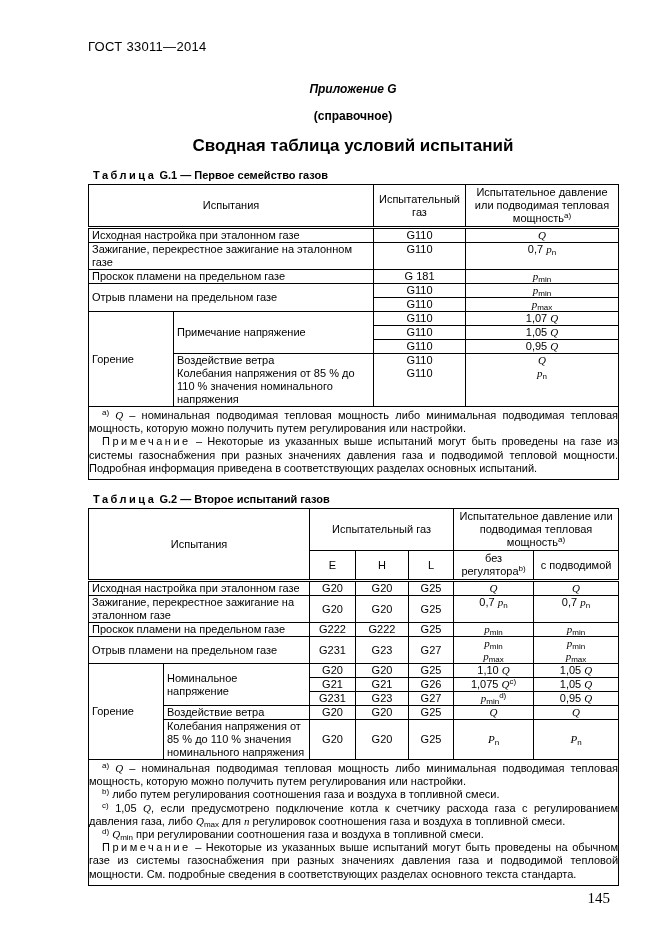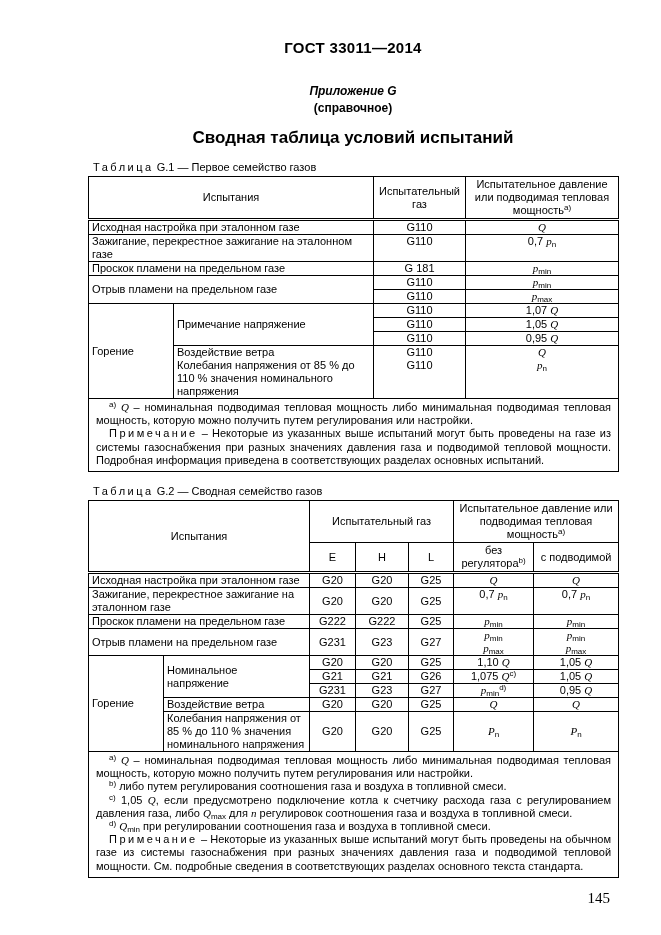--- a/index.html
+++ b/index.html
@@ -2,38 +2,38 @@
 <html><head>
 <meta charset="utf-8">
 <style>
   html,body { margin:0; padding:0; background:#e8e8e8; }
   .page {
     width:661px; height:935px; margin:0 auto; background:#ffffff;
     position:relative; overflow:hidden; color:#000;
     font-family:"Liberation Sans", sans-serif; font-size:11px;
   }
   .content { margin-left:88px; width:530px; }
-  .doc-num { padding-top:39px; text-align:center; font-weight:bold; font-size:15px; letter-spacing:0.3px; }
+  .doc-num { padding-top:39px; text-align:left; font-weight:normal; font-size:13px; letter-spacing:0.3px; }
   .h-app  { text-align:center; font-weight:bold; font-size:12px;   margin-top:28px;font-style:italic; }
-  .h-sub  { text-align:center; font-weight:bold; font-size:12px;   margin-top:3px; }
+  .h-sub  { text-align:center; font-weight:bold; font-size:12px;   margin-top:13px; }
   .h-main { text-align:center; font-weight:bold; font-size:17px; margin-top:13px; }
-  .caption { margin:13px 0 3px 5px; font-size:11px; }
+  .caption { margin:13px 0 3px 5px; font-size:11px;font-weight:bold; }
   .lsp { letter-spacing:2.5px; }
   table { border-collapse:collapse; width:530px; table-layout:fixed; }
   td {
     border:1px solid #000; padding:0 3px; line-height:13px;
     vertical-align:top; font-size:11px; word-wrap:break-word;
   }
   .hc { text-align:center; vertical-align:middle; padding:1px 2px; }
   .hdr-b { border-bottom:3px double #000; }
   .c   { text-align:center; }
   .mid { vertical-align:middle; }
   .nbb { border-bottom:none; }
   .nbt { border-top:none; }
-  .fnote { padding:2px 7px 4px; }
+  .fnote { padding:2px 0 4px; }
   .fn { margin:0; text-indent:13px; text-align:justify; line-height:13.2px; }
   .sym { font-family:"Liberation Serif", serif; font-style:italic; }
   sub { font-size:8px; line-height:0; vertical-align:-2px; font-style:normal; }
   sup { font-size:8px; line-height:0; vertical-align:4px; font-style:normal; }
   .pagenum {
     position:absolute; right:51px; bottom:28px;
     font-family:"Liberation Serif", serif; font-size:15px;
   }
 </style>
 </head>
@@ -113,21 +113,21 @@
       </tr>
       <tr>
         <td colspan="4" class="fnote">
           <p class="fn"><sup>a)</sup> <span class="sym">Q</span> – номинальная подводимая тепловая мощность либо минимальная подводимая тепловая мощность, которую можно получить путем регулирования или настройки.</p>
           <p class="fn"><span class="lsp">Примечание</span> – Некоторые из указанных выше испытаний могут быть проведены на газе из системы газоснабжения при разных значениях давления газа и подводимой тепловой мощности. Подробная информация приведена в соответствующих разделах основных испытаний.</p>
         </td>
       </tr>
     </tbody>
       </table>
 
-    <div class="caption"><span class="lsp">Таблица</span> <span>G.2 — Сводная семейство газов</span></div>
+    <div class="caption"><span class="lsp">Таблица</span> <span>G.2 — Второе испытаний газов</span></div>
 
     <table>
       <colgroup>
           <col style="width:75px">
           <col style="width:146px">
           <col style="width:46px">
           <col style="width:53px">
           <col style="width:45px">
           <col style="width:80px">
           <col style="width:85px">

